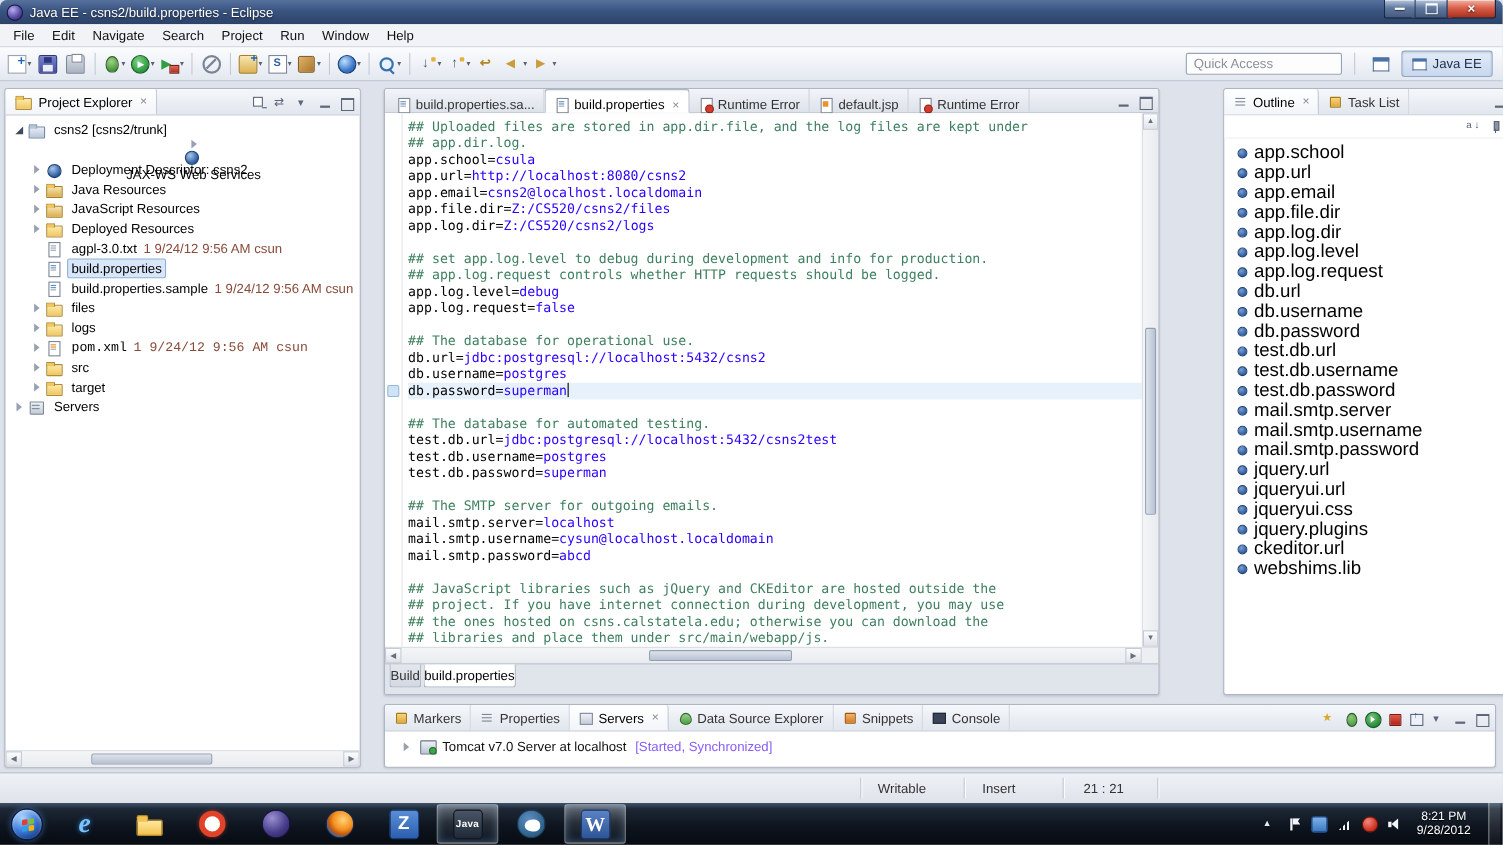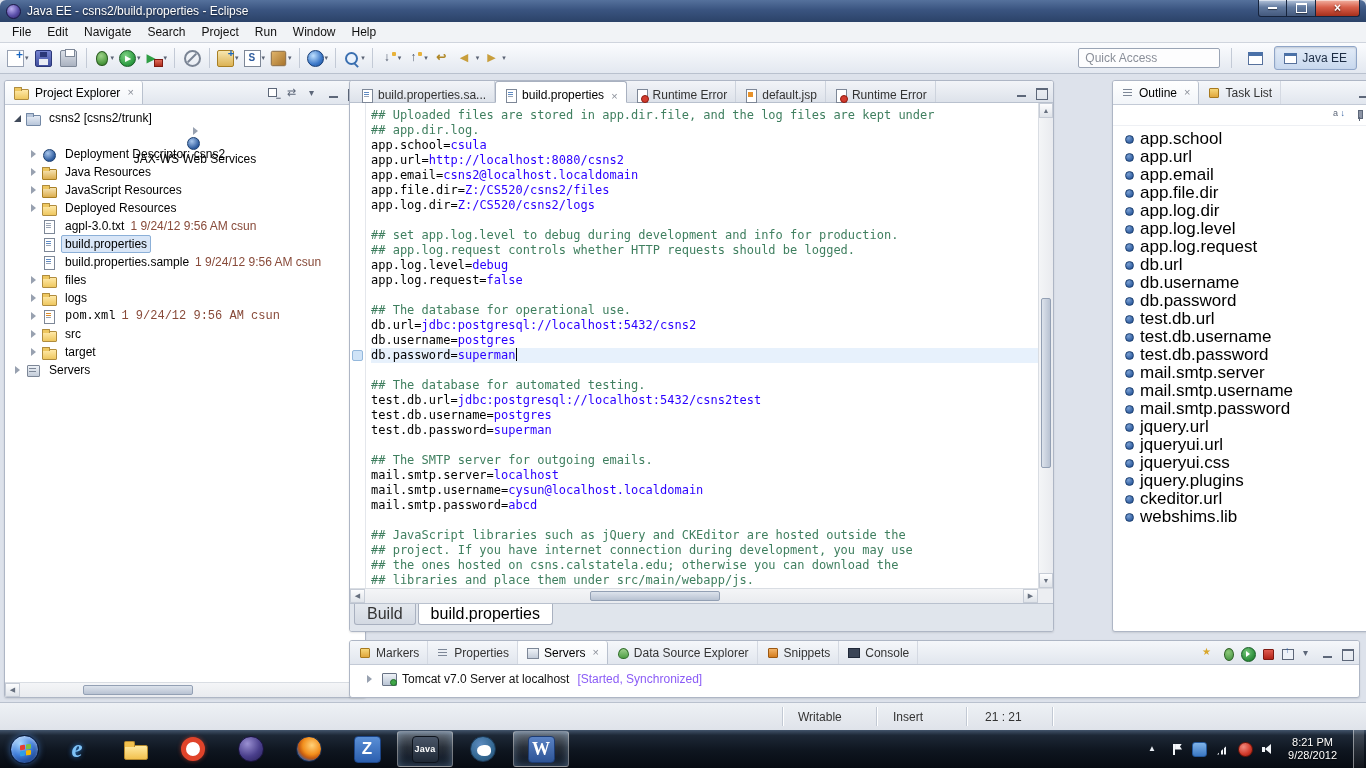--- a/index.html
+++ b/index.html
@@ -89,21 +89,21 @@
 .mi-play::after{content:"";position:absolute;left:5px;top:4px;border-left:4px solid #fff;border-top:3px solid transparent;border-bottom:3px solid transparent}
 .mi-stop::before{content:"";position:absolute;left:2px;top:2px;width:9px;height:9px;background:linear-gradient(#e05a4e,#b02318);border:1px solid #7e1a12;border-radius:1px}
 .mi-pub::before{content:"";position:absolute;left:1px;top:2px;width:10px;height:9px;background:#eef2f8;border:1px solid #5d6779}
 .mi-pub::after{content:"\2191";position:absolute;left:4px;top:-1px;font-size:8px;color:#2d5b9e;font-weight:bold}
 .mi-sortaz::before{content:"a";position:absolute;left:1px;top:-1px;font-size:9px;color:#5d6779}
 .mi-sortaz::after{content:"\2193";position:absolute;right:0;top:-1px;font-size:9px;color:#2d5b9e}
 .mi-pin::before{content:"";position:absolute;left:5px;top:1px;width:3px;height:7px;background:#8c94a5;border:1px solid #5d6779}
 .mi-pin::after{content:"";position:absolute;left:6px;top:8px;width:1px;height:4px;background:#5d6779}
 
 
-.panel-explorer{left:4px;top:6px;width:362px;height:618px}
+.panel-explorer{left:4px;top:6px;width:324px;height:618px}
 .tree{position:absolute;left:0;top:24px;right:0;bottom:15px;overflow:hidden;padding-top:4px;font-size:12px;color:#000}
 .trow{height:18px;display:flex;align-items:center;white-space:nowrap}
 .tw{width:16px;display:flex;justify-content:center;flex:none}
 .tri-c{width:0;height:0;border-top:4px solid transparent;border-bottom:4px solid transparent;border-left:5px solid #98a1b0}
 .tri-e{width:0;height:0;border-left:7px solid transparent;border-bottom:7px solid #404a5a}
 .ti{width:17px;height:15px;margin-right:3px;position:relative;flex:none}
 .ti-folder::before,.ti-proj::before,.ti-srcfolder::before{content:"";position:absolute;left:1px;top:4px;width:13px;height:9px;background:linear-gradient(#ffe9a8,#eec75f);border:1px solid #b08c3e;border-radius:1px}
 .ti-folder::after,.ti-proj::after,.ti-srcfolder::after{content:"";position:absolute;left:1px;top:2px;width:6px;height:3px;background:#eec75f;border:1px solid #b08c3e;border-bottom:none;border-radius:1px 1px 0 0}
 .ti-proj::before{background:linear-gradient(#e6ecf5,#b8c6da);border-color:#7388a5}
 .ti-proj::after{background:#b8c6da;border-color:#7388a5}
@@ -146,21 +146,21 @@
 .vl{color:#2A00FF}
 .cursor{display:inline-block;width:1px;height:13px;background:#000;vertical-align:-2px}
 .vscroll{width:15px;border-left:1px solid #d9dde3;background:linear-gradient(90deg,#f4f5f7,#e9ebef);position:relative;flex:none}
 .vbtn{position:absolute;left:0;width:100%;height:15px;background:linear-gradient(#fdfdfe,#dfe3e9);border:1px solid #c6ccd6;color:#67707f;font-size:7px;display:flex;align-items:center;justify-content:center}
 .vbtn.u{top:0}.vbtn.d{bottom:0}
 .vbtn.u::before{content:"\25B2"}.vbtn.d::before{content:"\25BC"}
 .vthumb{position:absolute;left:2px;right:2px;top:195px;height:170px;border-radius:2px;background:linear-gradient(90deg,#dde3ec,#b8c2d2);border:1px solid #93a0b4}
 .ehscroll{position:absolute;left:0;right:15px;bottom:28px;height:15px;background:linear-gradient(#f4f5f7,#e9ebef);border-top:1px solid #d9dde3}
 .ecorner{position:absolute;right:0;bottom:28px;width:15px;height:15px;background:#eceef2;border-top:1px solid #d9dde3}
 .pagetabs{position:absolute;left:0;right:0;bottom:0;height:28px;background:#e0e5ec;border-top:1px solid #b9c1ce;display:flex;align-items:flex-start;padding:0 0 0 4px}
-.ptab{height:21px;line-height:20px;padding:0 12px;font-size:16px;color:#333;background:linear-gradient(#e4e8ee,#d3d9e2);border:1px solid #a9b1c0;border-top:none;border-bottom-left-radius:3px;border-bottom-right-radius:3px;margin-right:2px}
+.ptab{height:21px;line-height:20px;padding:0 0;font-size:12px;color:#333;background:linear-gradient(#e4e8ee,#d3d9e2);border:1px solid #a9b1c0;border-top:none;border-bottom-left-radius:3px;border-bottom-right-radius:3px;margin-right:2px}
 .ptab.active{background:#fff;color:#000}
 
 
 .panel-outline{left:1112px;top:6px;width:284px;height:552px}
 .otools{position:absolute;left:0;top:24px;right:0;height:21px;background:#fff;display:flex;align-items:center;justify-content:flex-end;gap:8px;padding-right:8px;border-bottom:1px solid #eef0f4}
 .olist{position:absolute;left:0;top:45px;right:0;bottom:0;overflow:hidden;padding:4px 0 0 12px;font-size:17px;color:#000}
 .orow{height:18px;display:flex;align-items:center;gap:6px}
 .obullet{width:9px;height:9px;border-radius:50%;background:radial-gradient(circle at 35% 30%,#7aa0d4,#2d5b9e 75%);border:1px solid #1d4070;flex:none}
 
 

